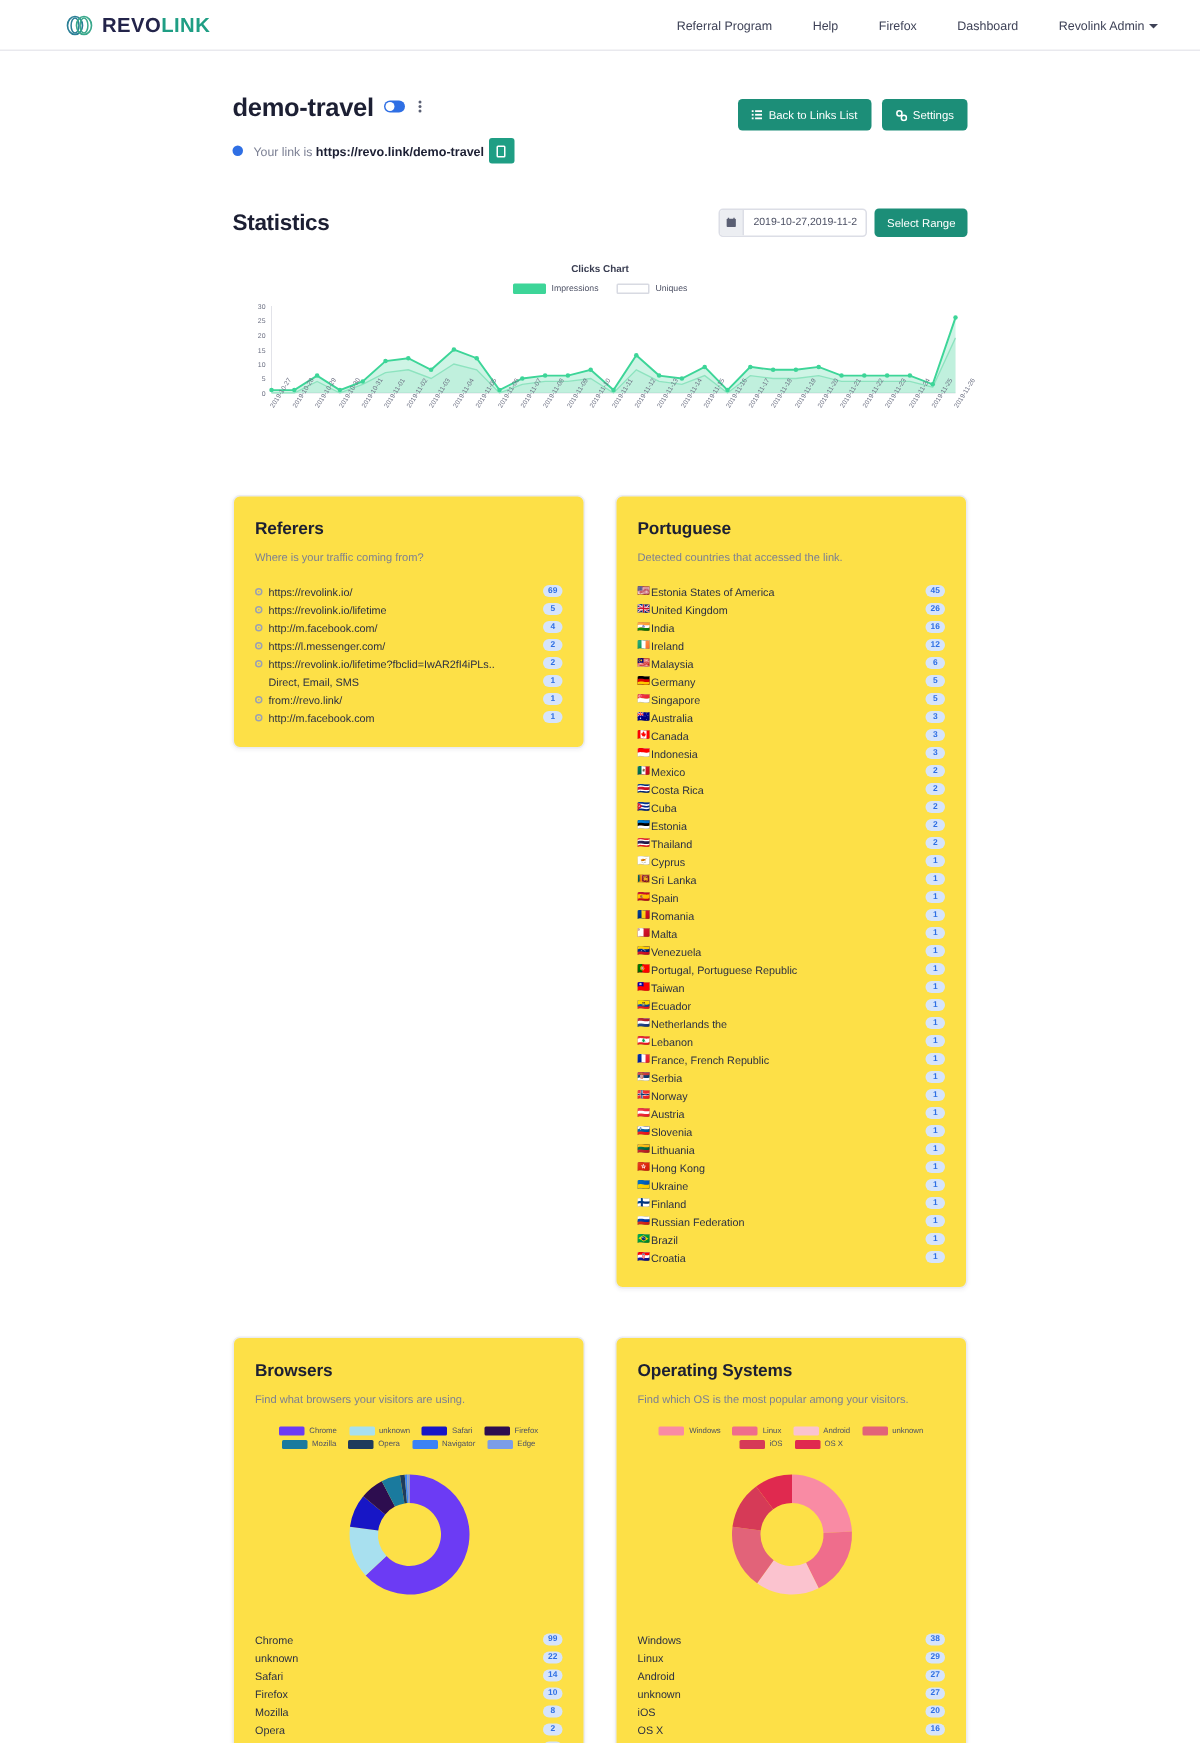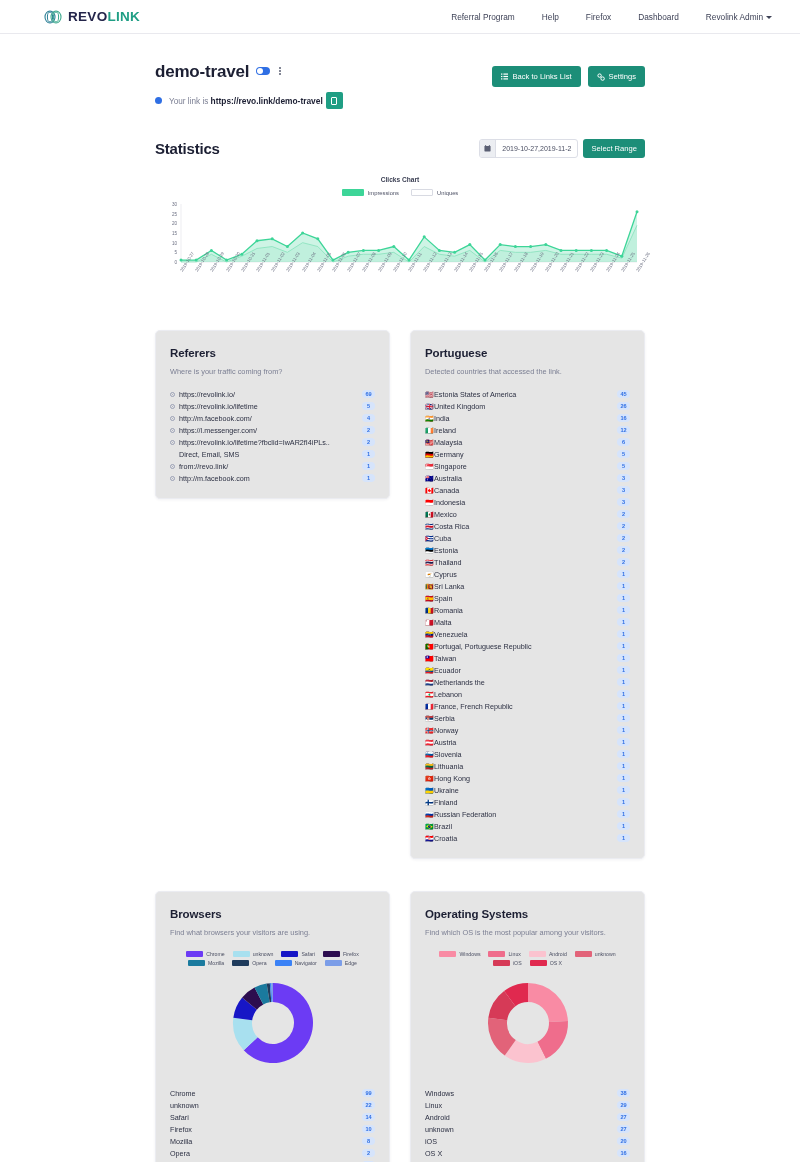--- a/index.html
+++ b/index.html
@@ -101,21 +101,21 @@
   .linechart-area { position: relative; height: 70px; margin-top: 4px; }
   .xlabels { position: relative; height: 28px; }
   .xlabels span {
     position: absolute; top: 0; font-size: 4.4px; color: #6b6f82;
     transform-origin: left top; transform: rotate(-58deg); white-space: nowrap;
   }
 
   
   .cards-row { display: flex; gap: 20px; margin-top: 32px; align-items: flex-start; }
   .card {
-    background: #e5e5e5; border: 1px solid #ebecf1; border-radius: 5px;
+    background: #fde047; border: 1px solid #ebecf1; border-radius: 5px;
     box-shadow: 0 1px 3px rgba(30,35,60,.06);
     padding: 16px 14px 14px 14px; flex: 1; min-width: 0;
   }
   .card-title { font-size: 11.5px; font-weight: 700; color: #1c1f33; letter-spacing: -.1px; }
   .card-sub { font-size: 7.4px; color: #7b7f93; margin-top: 8px; }
   .stat-list { margin-top: 12px; }
   .stat-row {
     display: flex; align-items: center; height: 12px; font-size: 7.2px; color: #2b2f42;
   }
   .stat-row .ico { width: 9px; flex: none; display: flex; align-items: center; }

